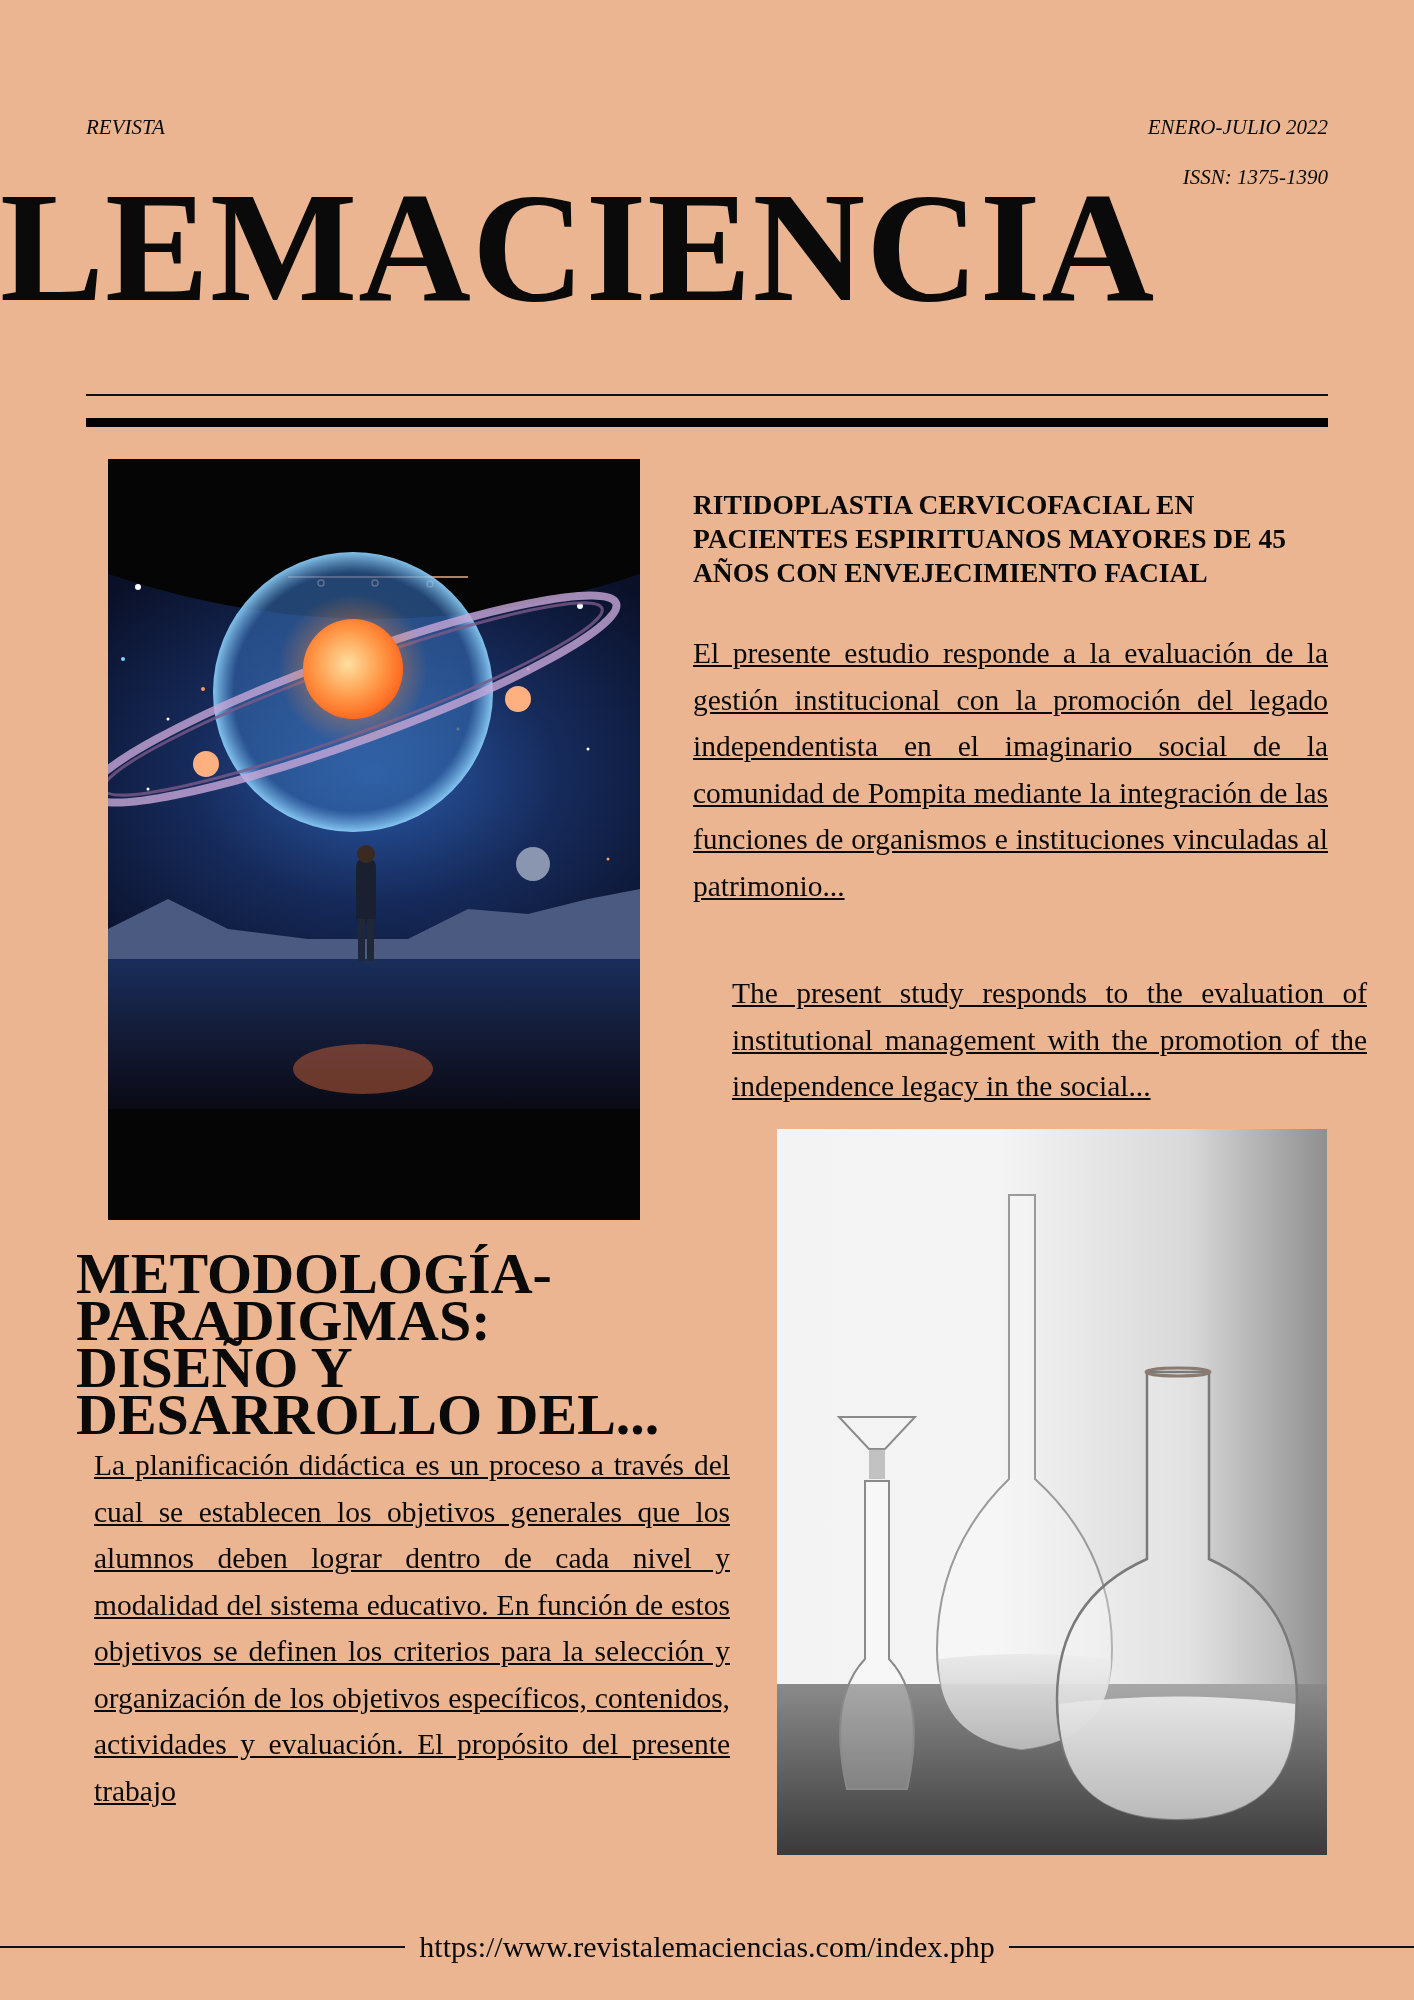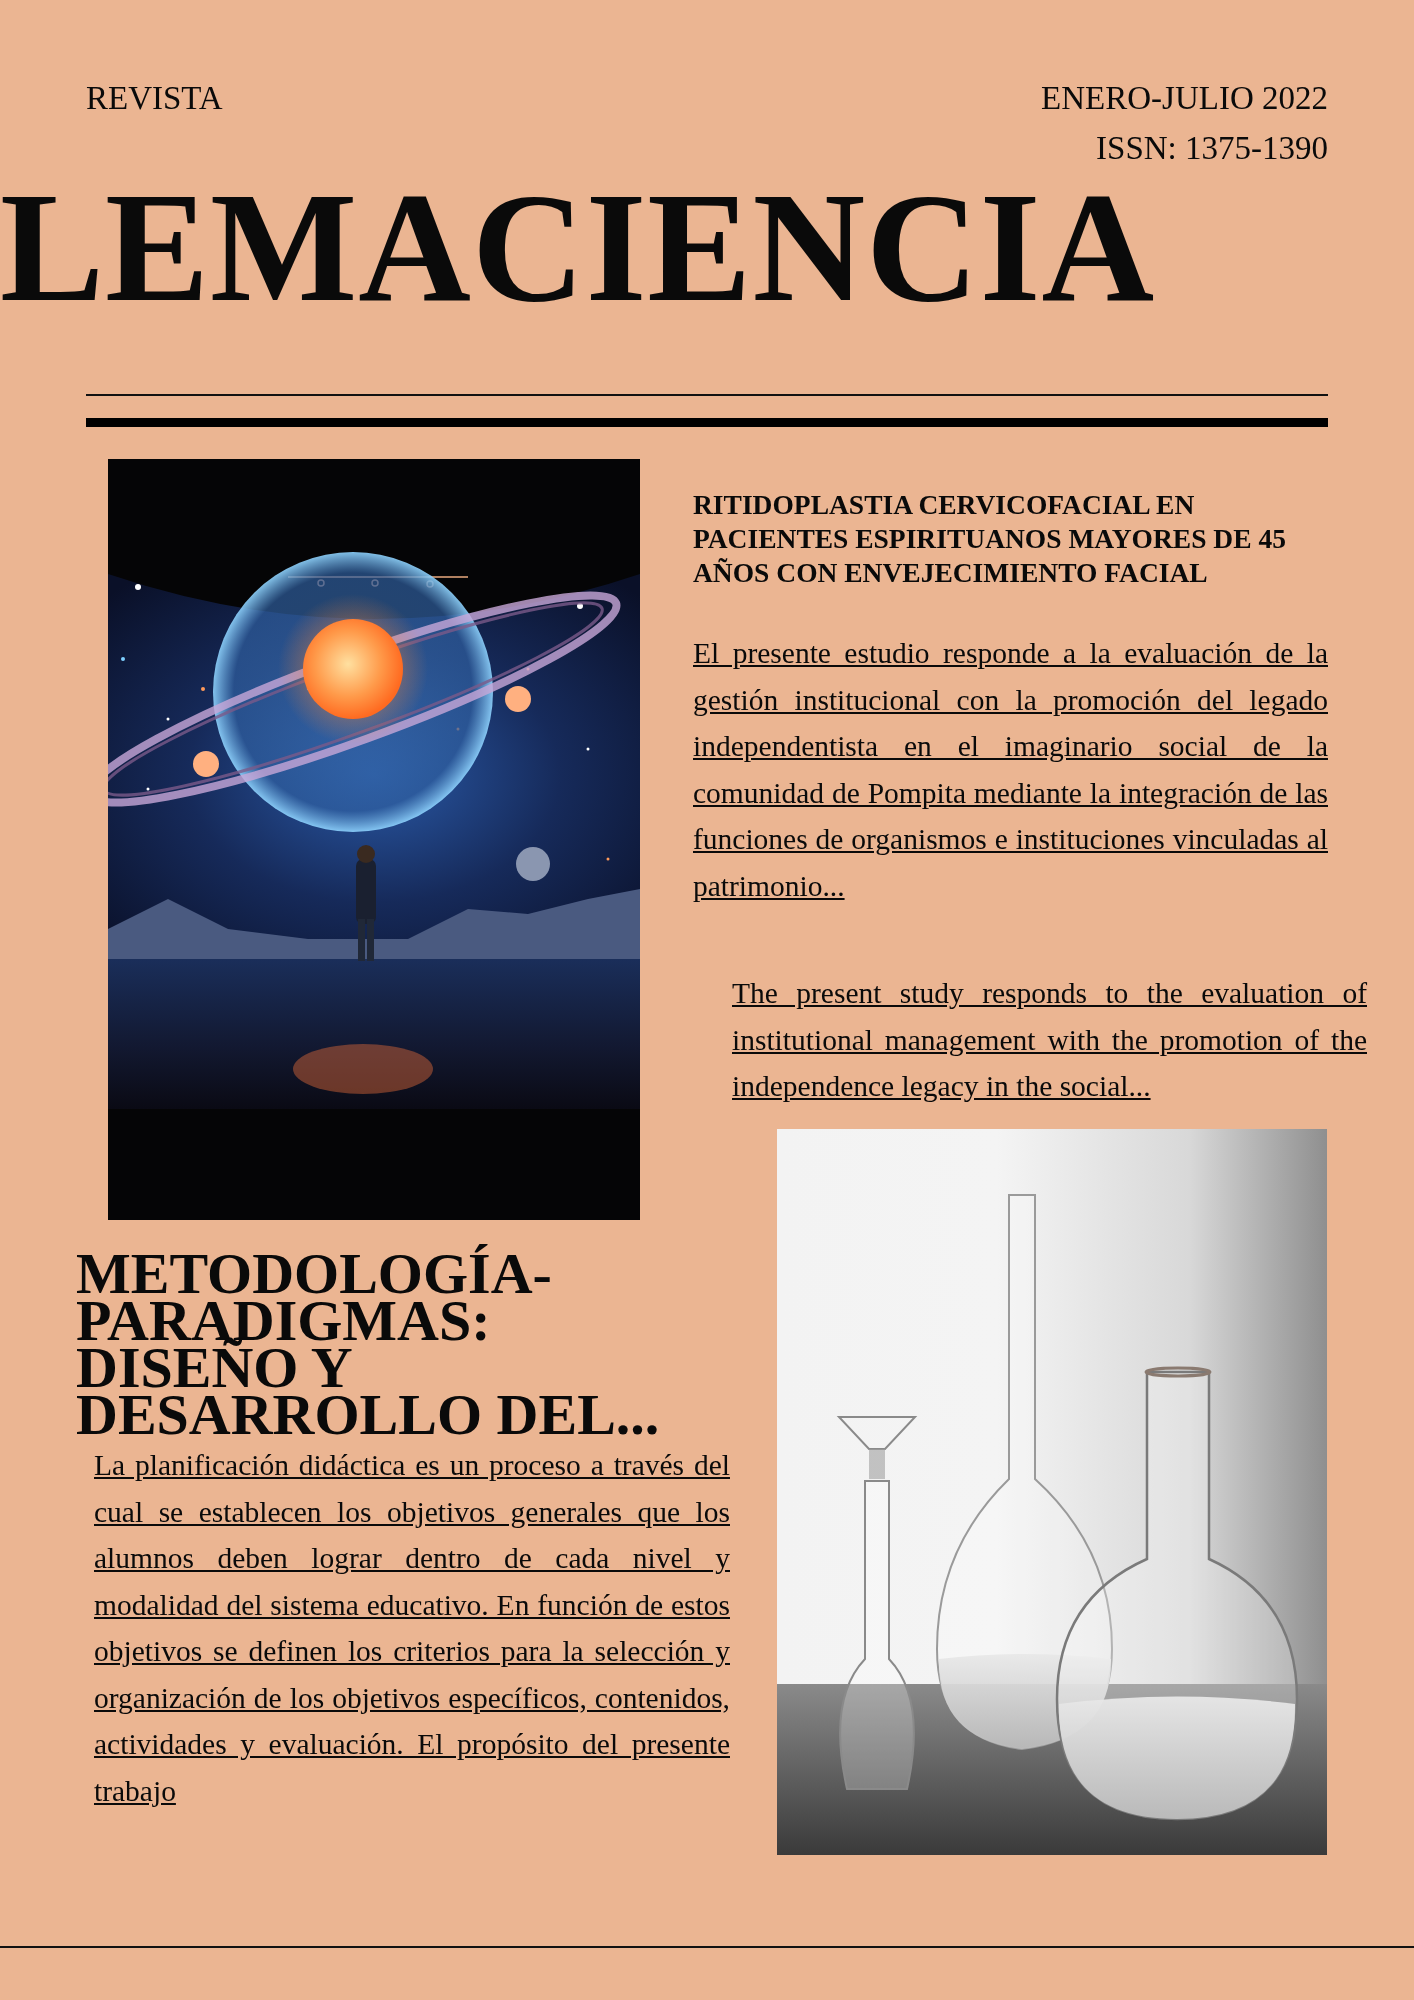--- a/index.html
+++ b/index.html
@@ -1,19 +1,19 @@
 <!DOCTYPE html>
 <html><head>
 <meta charset="utf-8">
 <style>
   html, body { margin:0; padding:0; }
   body { width:1414px; height:2000px; background:#ebb592; position:relative; overflow:hidden;
          font-family:"Liberation Serif", "DejaVu Serif", serif; color:#0a0a0a; }
   .abs { position:absolute; }
-  .hdr-small { font-size:33px; line-height:1; }
+  .hdr-small { font-style:italic; font-size:21px; line-height:1;margin-top:35px; }
   #revista { left:86px; top:82px; }
   #period { right:86px; top:82px; text-align:right; }
   #issn { right:86px; top:132px; text-align:right; }
   #mast { left:0; width:1130px; top:170px; text-align:center; font-weight:bold; font-size:156px; line-height:1; letter-spacing:1px; }
   .rule-thin { left:86px; width:1242px; top:394px; height:2px; background:#111; }
   .rule-thick { left:86px; width:1242px; top:418px; height:9px; background:#000; }
 
   #space-img { left:108px; top:459px; width:532px; height:761px; background:#050506; overflow:hidden; }
   #flask-img { left:777px; top:1129px; width:550px; height:726px; overflow:hidden;
                background:linear-gradient(90deg,#f3f3f3 0%,#f4f4f4 40%,#d8d8d8 75%,#8f8f8f 100%); }
@@ -135,14 +135,15 @@
     <path d="M282 575 Q400 560 518 575 Q520 690 400 690 Q280 690 282 575 Z" fill="url(#water)" opacity="0.95"></path>
     <ellipse cx="401" cy="243" rx="32" ry="4" fill="none" stroke="#8a7a70" stroke-width="3"></ellipse>
   </svg>
 </div>
 
 <div class="abs" id="a2-title">METODOLOGÍA-PARADIGMAS: DISEÑO Y DESARROLLO DEL...</div>
 <div class="abs body-text" id="a2-body">La planificación didáctica es un proceso a través del cual se establecen los objetivos generales que los alumnos deben lograr dentro de cada nivel y modalidad del sistema educativo. En función de estos objetivos se definen los criterios para la selección y organización de los objetivos específicos, contenidos, actividades y evaluación. El propósito del presente trabajo</div>
 
 <div class="abs" id="footer">
   <div class="fl"></div>
+  <span class="url">https://www.revistalemaciencias.com/index.php</span>
   <div class="fl"></div>
 </div>
 
 </body></html>

